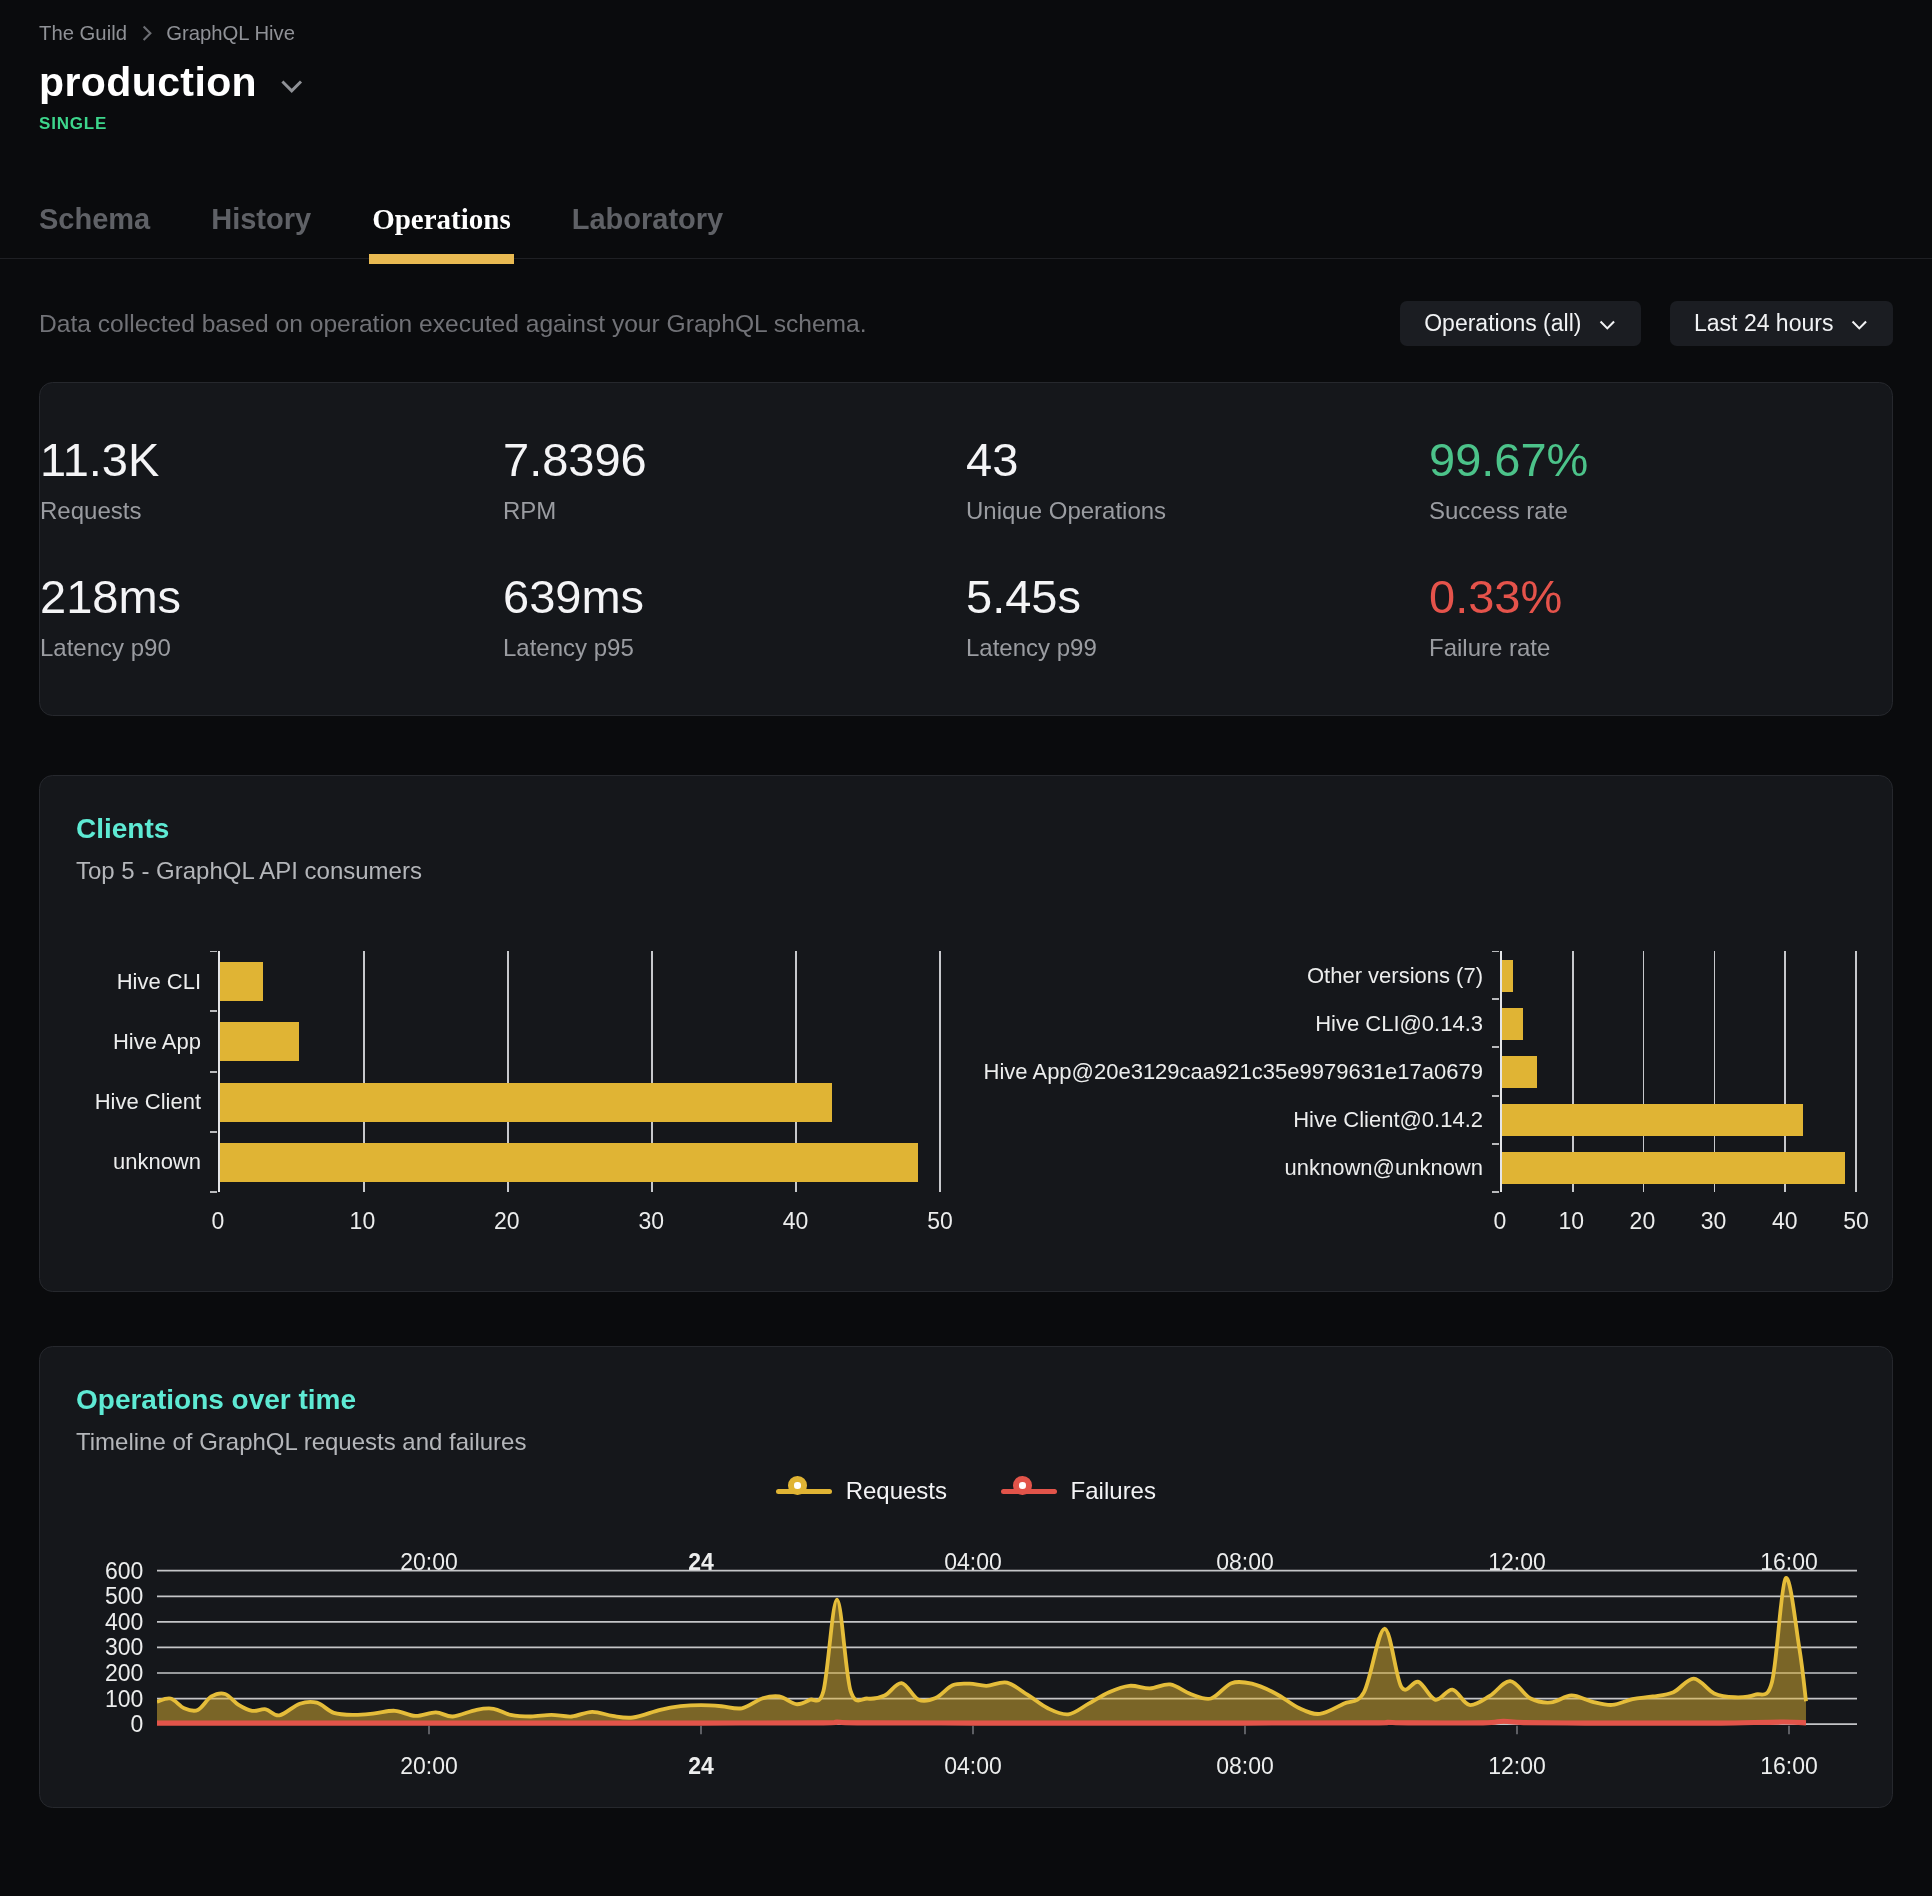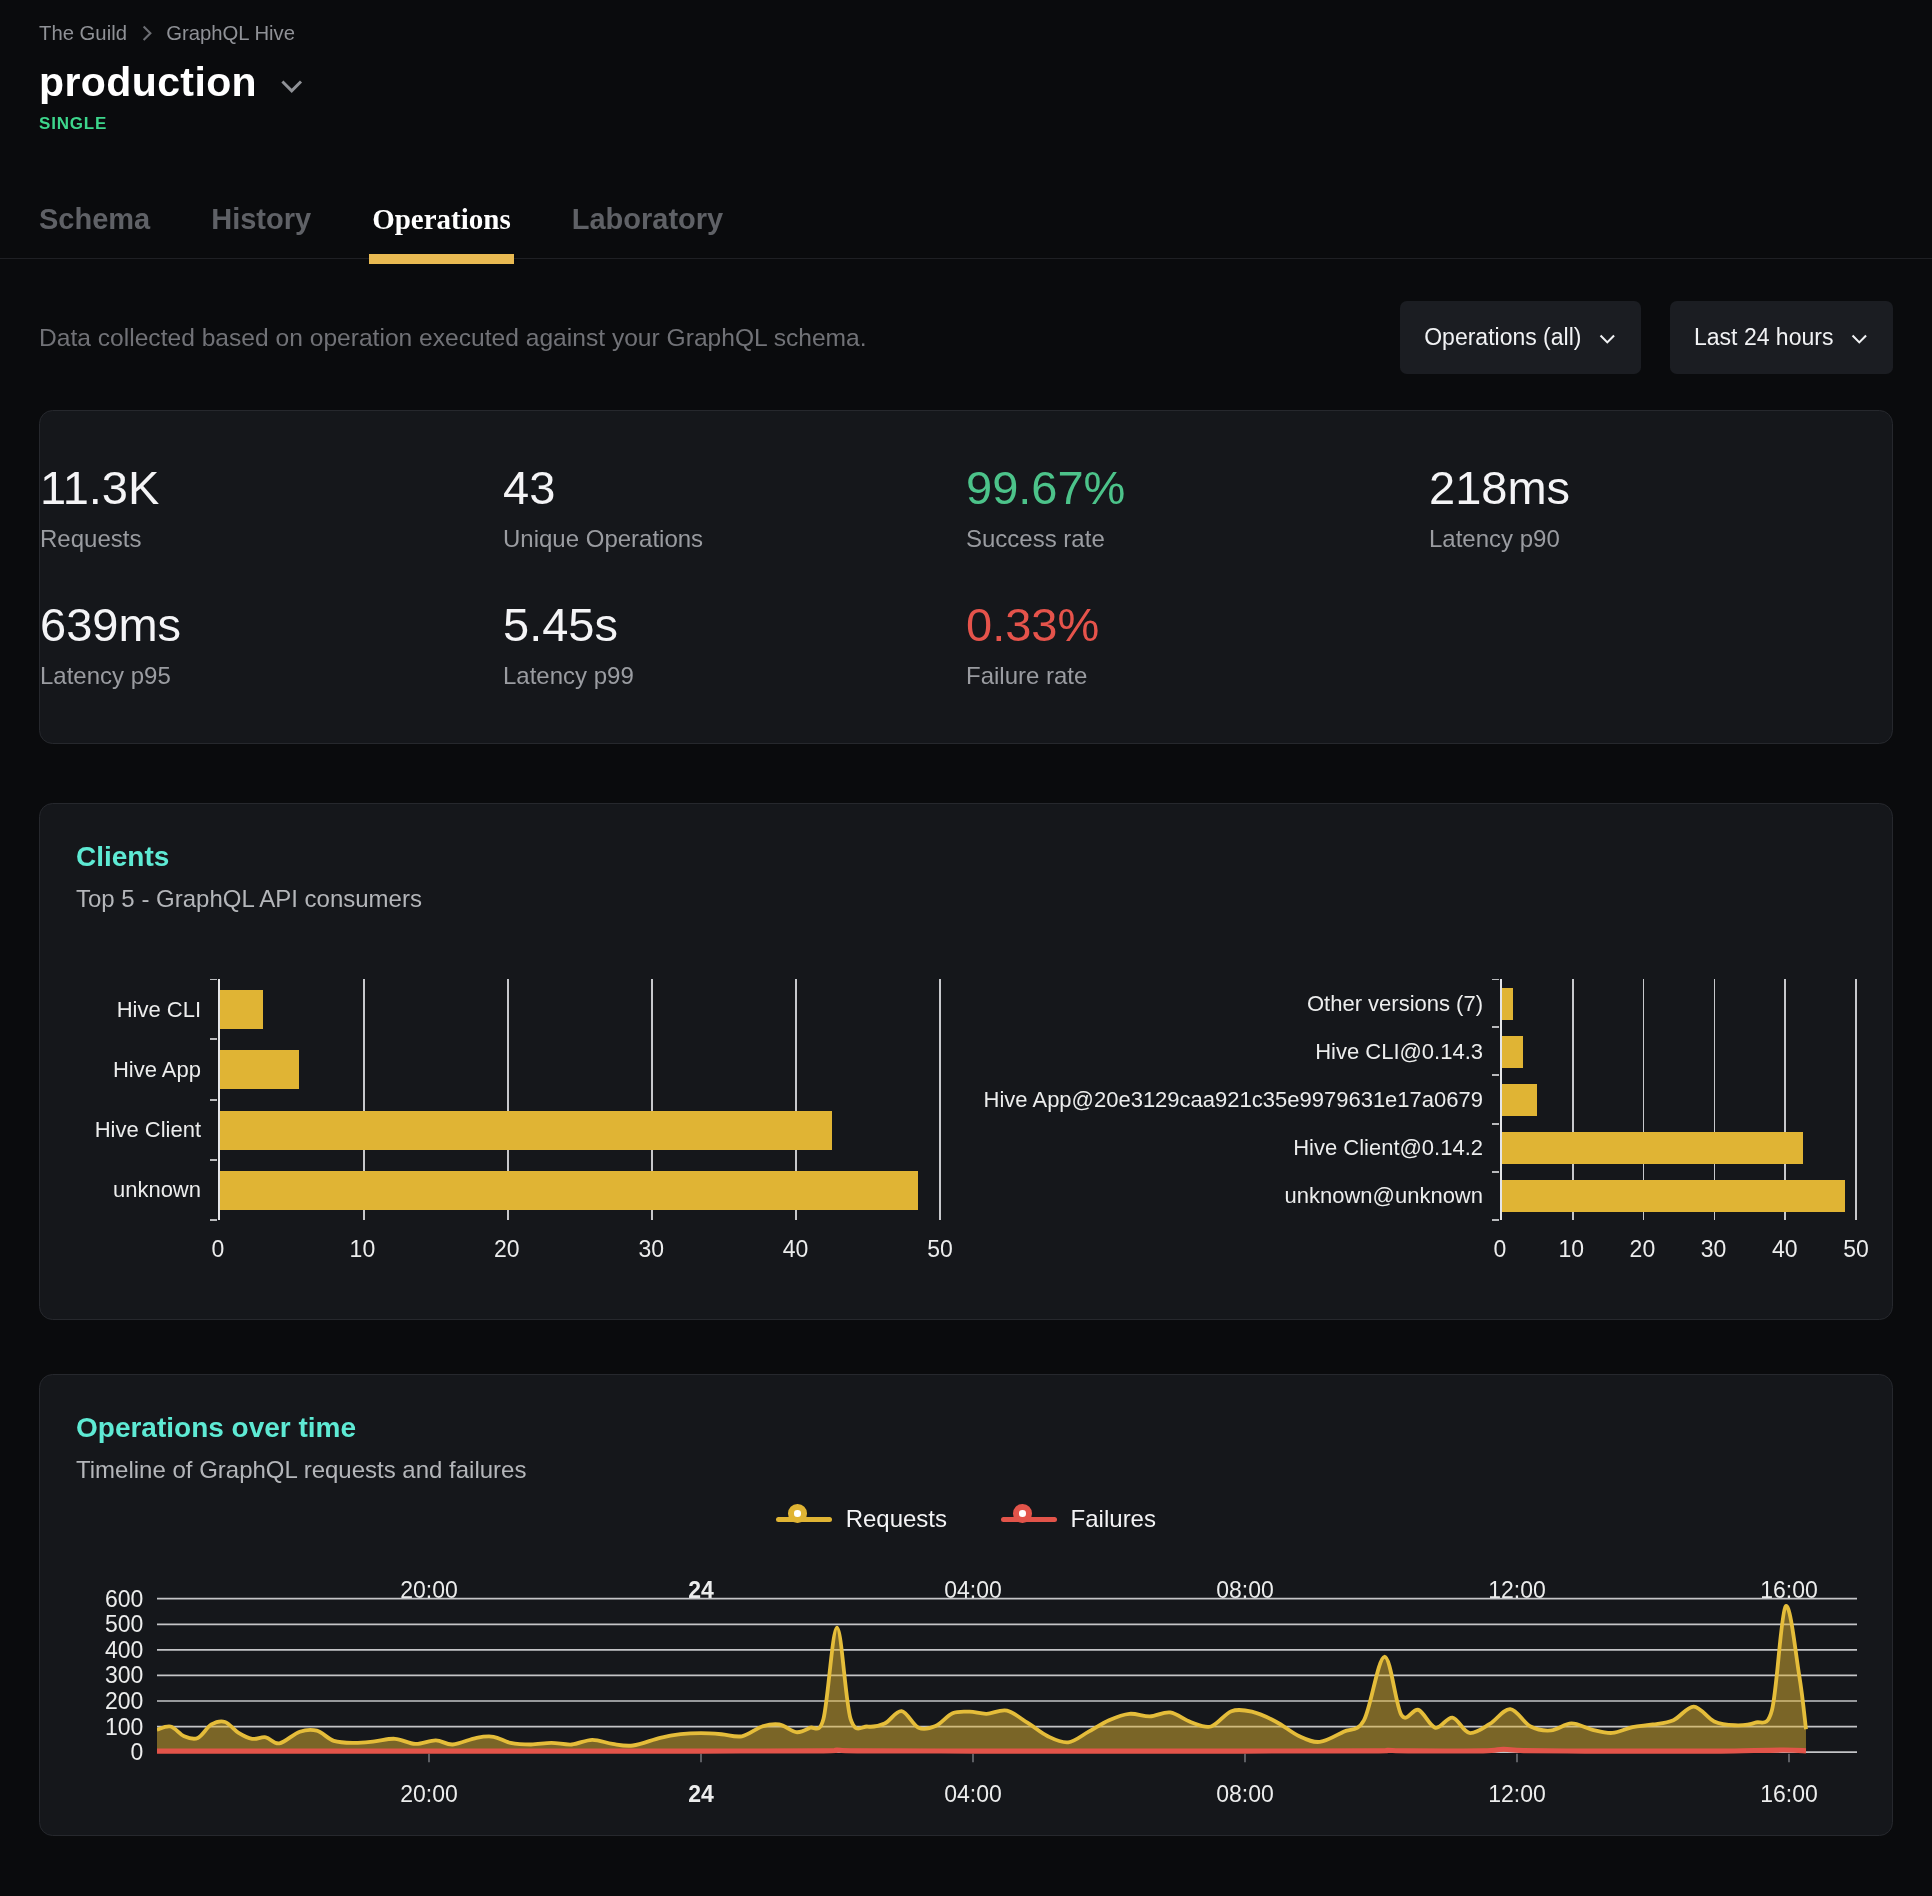--- a/index.html
+++ b/index.html
@@ -21,21 +21,21 @@
   .tabs { margin-top:69px; padding:0 39px; display:flex; gap:61px; border-bottom:1.7px solid #1f2024; }
   .tab { font-size:29px; font-weight:bold; color:#5f6166; padding-bottom:22px; position:relative; cursor:pointer; }
   .tab.active { color:#ffffff;font-family:Liberation Serif, serif; }
   .tab.active::after { content:""; position:absolute; left:-3.4px; right:-3.4px; bottom:-6px; height:10.2px; background:#e9ba52; }
   
   main { padding:0 39px; }
   .desc-row { margin-top:42px; display:flex; justify-content:space-between; align-items:center; }
   .desc-text { font-size:24.6px; color:#717277; }
   .filters { display:flex; gap:29px; }
   .dropdown-btn { display:flex; align-items:center; gap:17px; background:#1b1d22; border:none;
-    border-radius:6.8px; padding:23px 24px; font-size:23px; color:#f1f2f4; cursor:pointer;
+    border-radius:6.8px; padding:9px 24px; font-size:23px; color:#f1f2f4; cursor:pointer;
     font-family:"Liberation Sans", sans-serif; }
   .panel { background:#15171b; border:0.8px solid #26282d; border-radius:13.6px; }
   
   .stats-panel { margin-top:36px; display:grid; grid-template-columns:repeat(4,1fr);
     row-gap:44px; padding:49px 0 53px; }
   .stat-cell { }
   .stat-value { font-size:47px; color:#f4f4f6; }
   .stat-label { margin-top:10.2px; font-size:24px; color:#9a9ca1; }
   
   .clients-panel { margin-top:59px; padding:37px 36px 49px; }
@@ -124,20 +124,24 @@
       </button>
     </div>
   </div>
 
   <section class="panel stats-panel">
       <div class="stat-cell">
         <div class="stat-value">11.3K</div>
         <div class="stat-label">Requests</div>
       </div>
       <div class="stat-cell">
+        <div class="stat-value">7.8396</div>
+        <div class="stat-label">RPM</div>
+      </div>
+      <div class="stat-cell">
         <div class="stat-value">43</div>
         <div class="stat-label">Unique Operations</div>
       </div>
       <div class="stat-cell">
         <div class="stat-value" style="color: rgb(76, 195, 138);">99.67%</div>
         <div class="stat-label">Success rate</div>
       </div>
       <div class="stat-cell">
         <div class="stat-value">218ms</div>
         <div class="stat-label">Latency p90</div>

